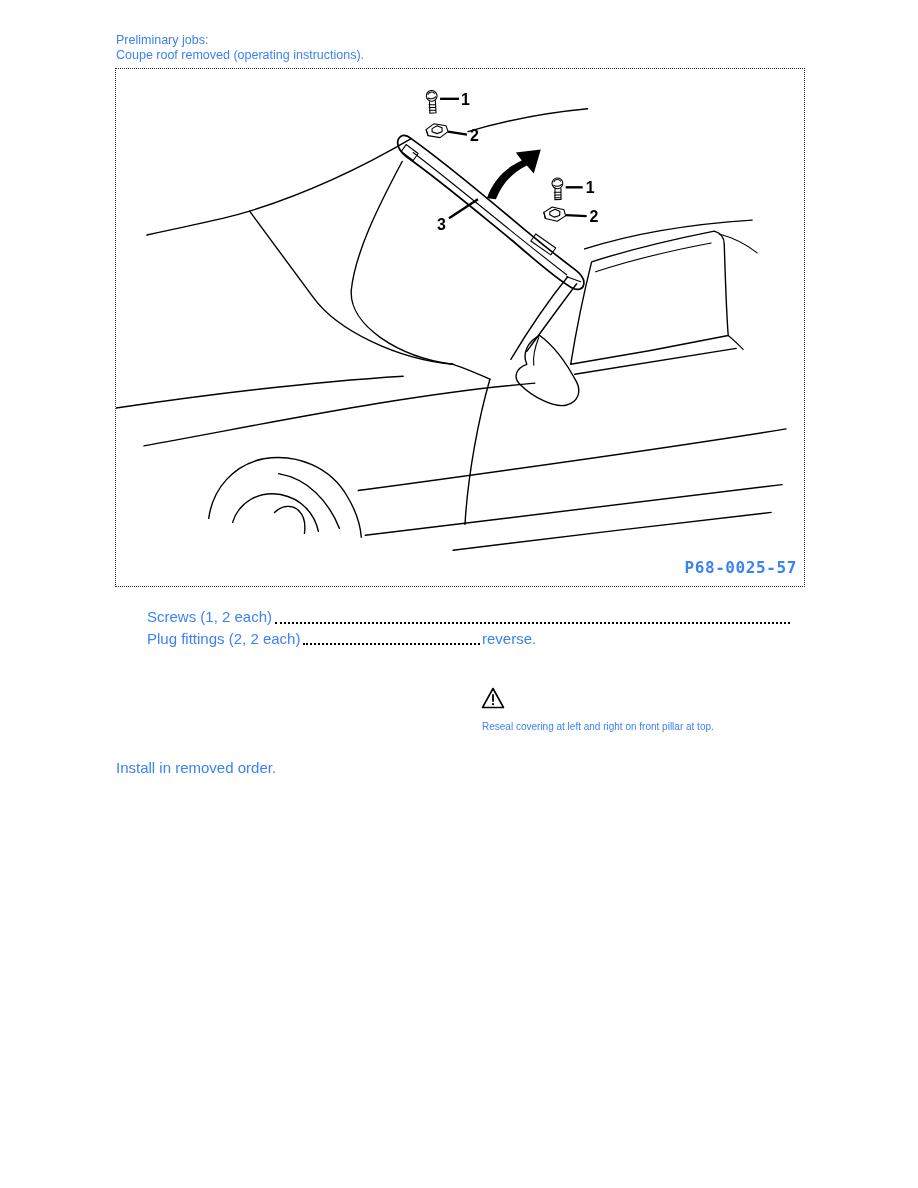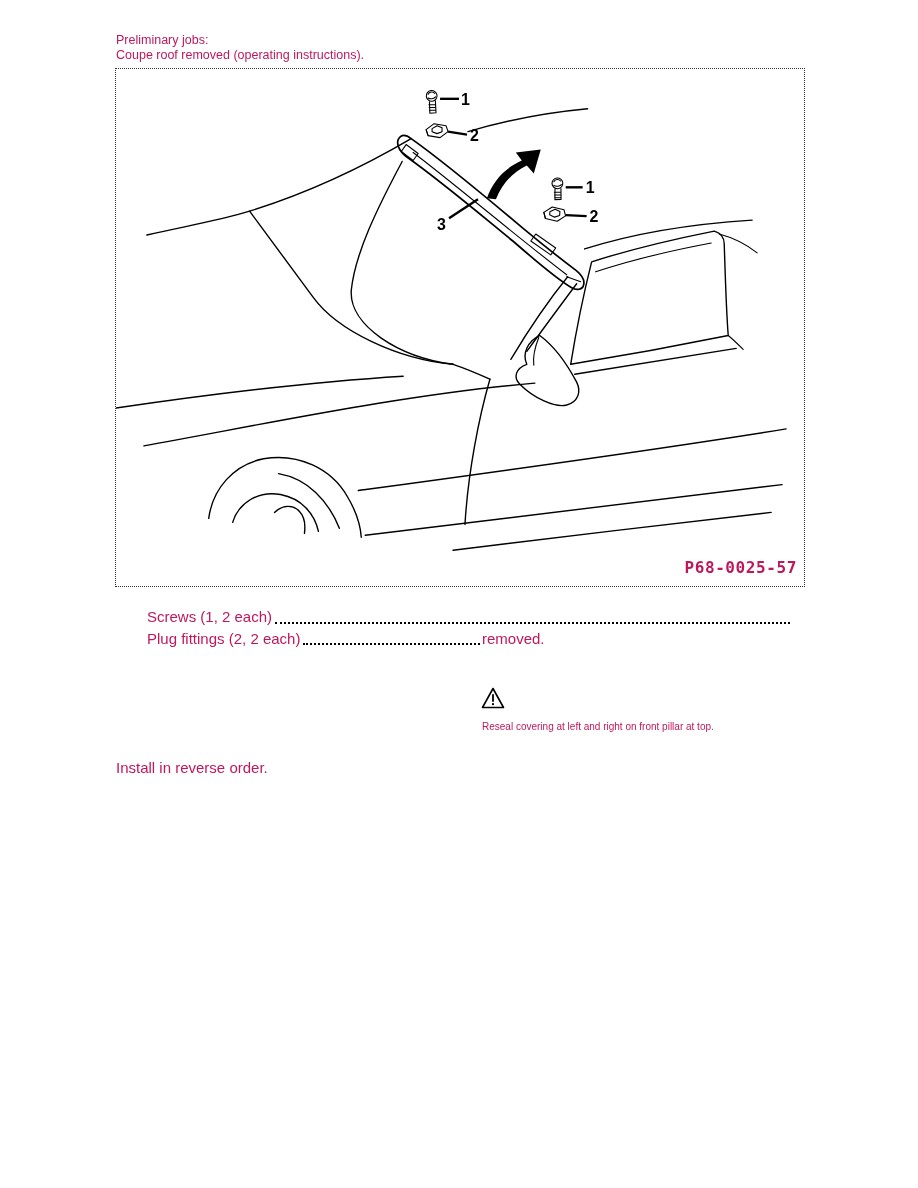--- a/index.html
+++ b/index.html
@@ -1,17 +1,17 @@
 <!DOCTYPE html>
 <html><head>
 <meta charset="utf-8">
 <style>
   html,body{margin:0;padding:0;background:#fff;}
   .page{position:relative;width:918px;height:1188px;background:#ffffff;
-        font-family:"Liberation Sans",sans-serif;color:#be185d;overflow:hidden;}
+        font-family:"Liberation Sans",sans-serif;color:#3b82f6;overflow:hidden;}
   .pretext{position:absolute;left:116px;top:33px;font-size:12.5px;line-height:15px;}
   .figure{position:absolute;left:115px;top:68px;width:690px;height:519px;
           border:1.6px dotted #2f2f2f;box-sizing:border-box;background:#fff;}
   .figure svg{position:absolute;left:0;top:0;width:100%;height:100%;}
   .figcode{position:absolute;right:7px;bottom:9px;
            font-family:"DejaVu Sans Mono",monospace;font-weight:bold;
            font-size:16px;letter-spacing:.6px;}
   .proc{position:absolute;left:115px;top:606px;width:677px;font-size:15px;line-height:21.5px;}
   .prow{display:flex;align-items:flex-start;margin-left:32px;}
   .item{white-space:nowrap;}
@@ -137,29 +137,29 @@
   </div>
 
   <div class="proc">
     <div class="prow">
       <span class="item">Screws (1, 2 each)</span>
       <span class="leader"></span>
     </div>
     <div class="prow">
       <span class="item">Plug fittings (2, 2 each)</span>
       <span class="leader"></span>
-      <span class="action">removed.</span>
+      <span class="action">reverse.</span>
     </div>
   </div>
 
   <div class="warn">
     <svg viewBox="0 0 24 22" width="24" height="22">
       <path d="M 12,1.5 L 22.5,20.5 L 1.5,20.5 Z" fill="none" stroke="#000" stroke-width="1.6" stroke-linejoin="round"></path>
       <path d="M 12,8 L 12,14" stroke="#000" stroke-width="1.8" stroke-linecap="round"></path>
       <circle cx="12" cy="17.2" r="1.1" fill="#000"></circle>
     </svg>
   </div>
 
   <div class="reseal">Reseal covering at left and right on front pillar at top.</div>
 
-  <div class="install">Install in reverse order.</div>
+  <div class="install">Install in removed order.</div>
 
 </div>
 
 </body></html>

